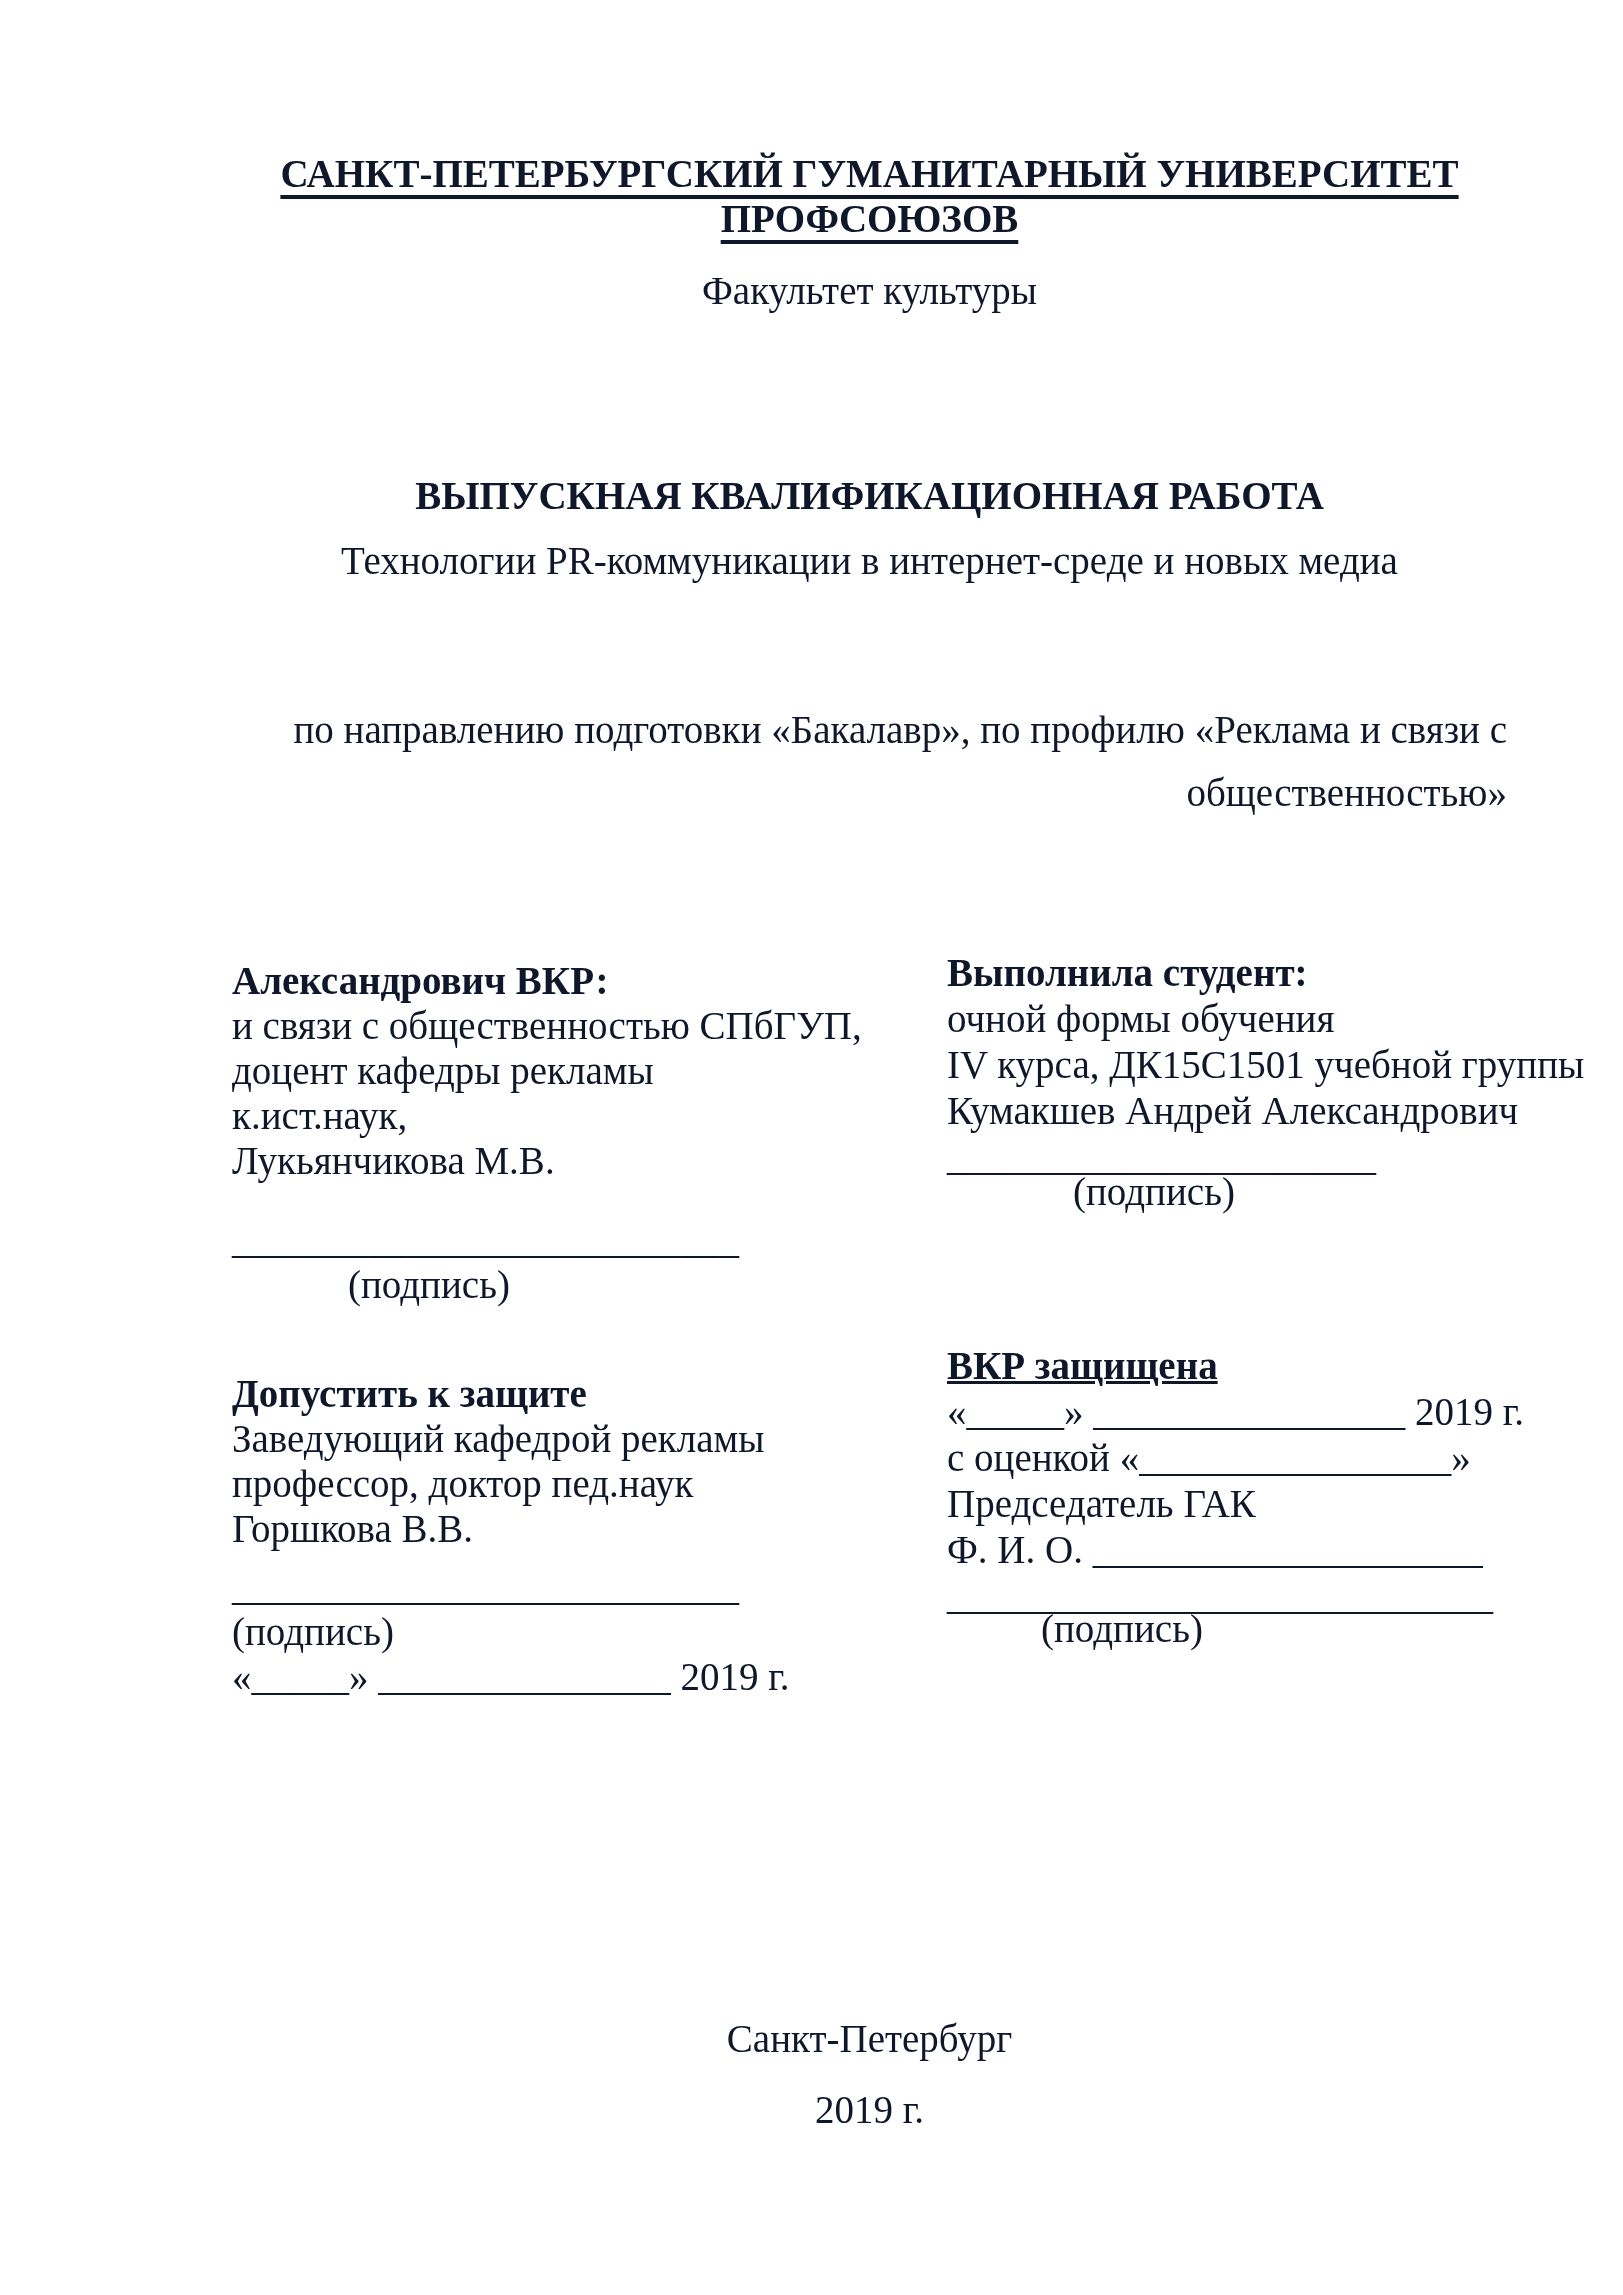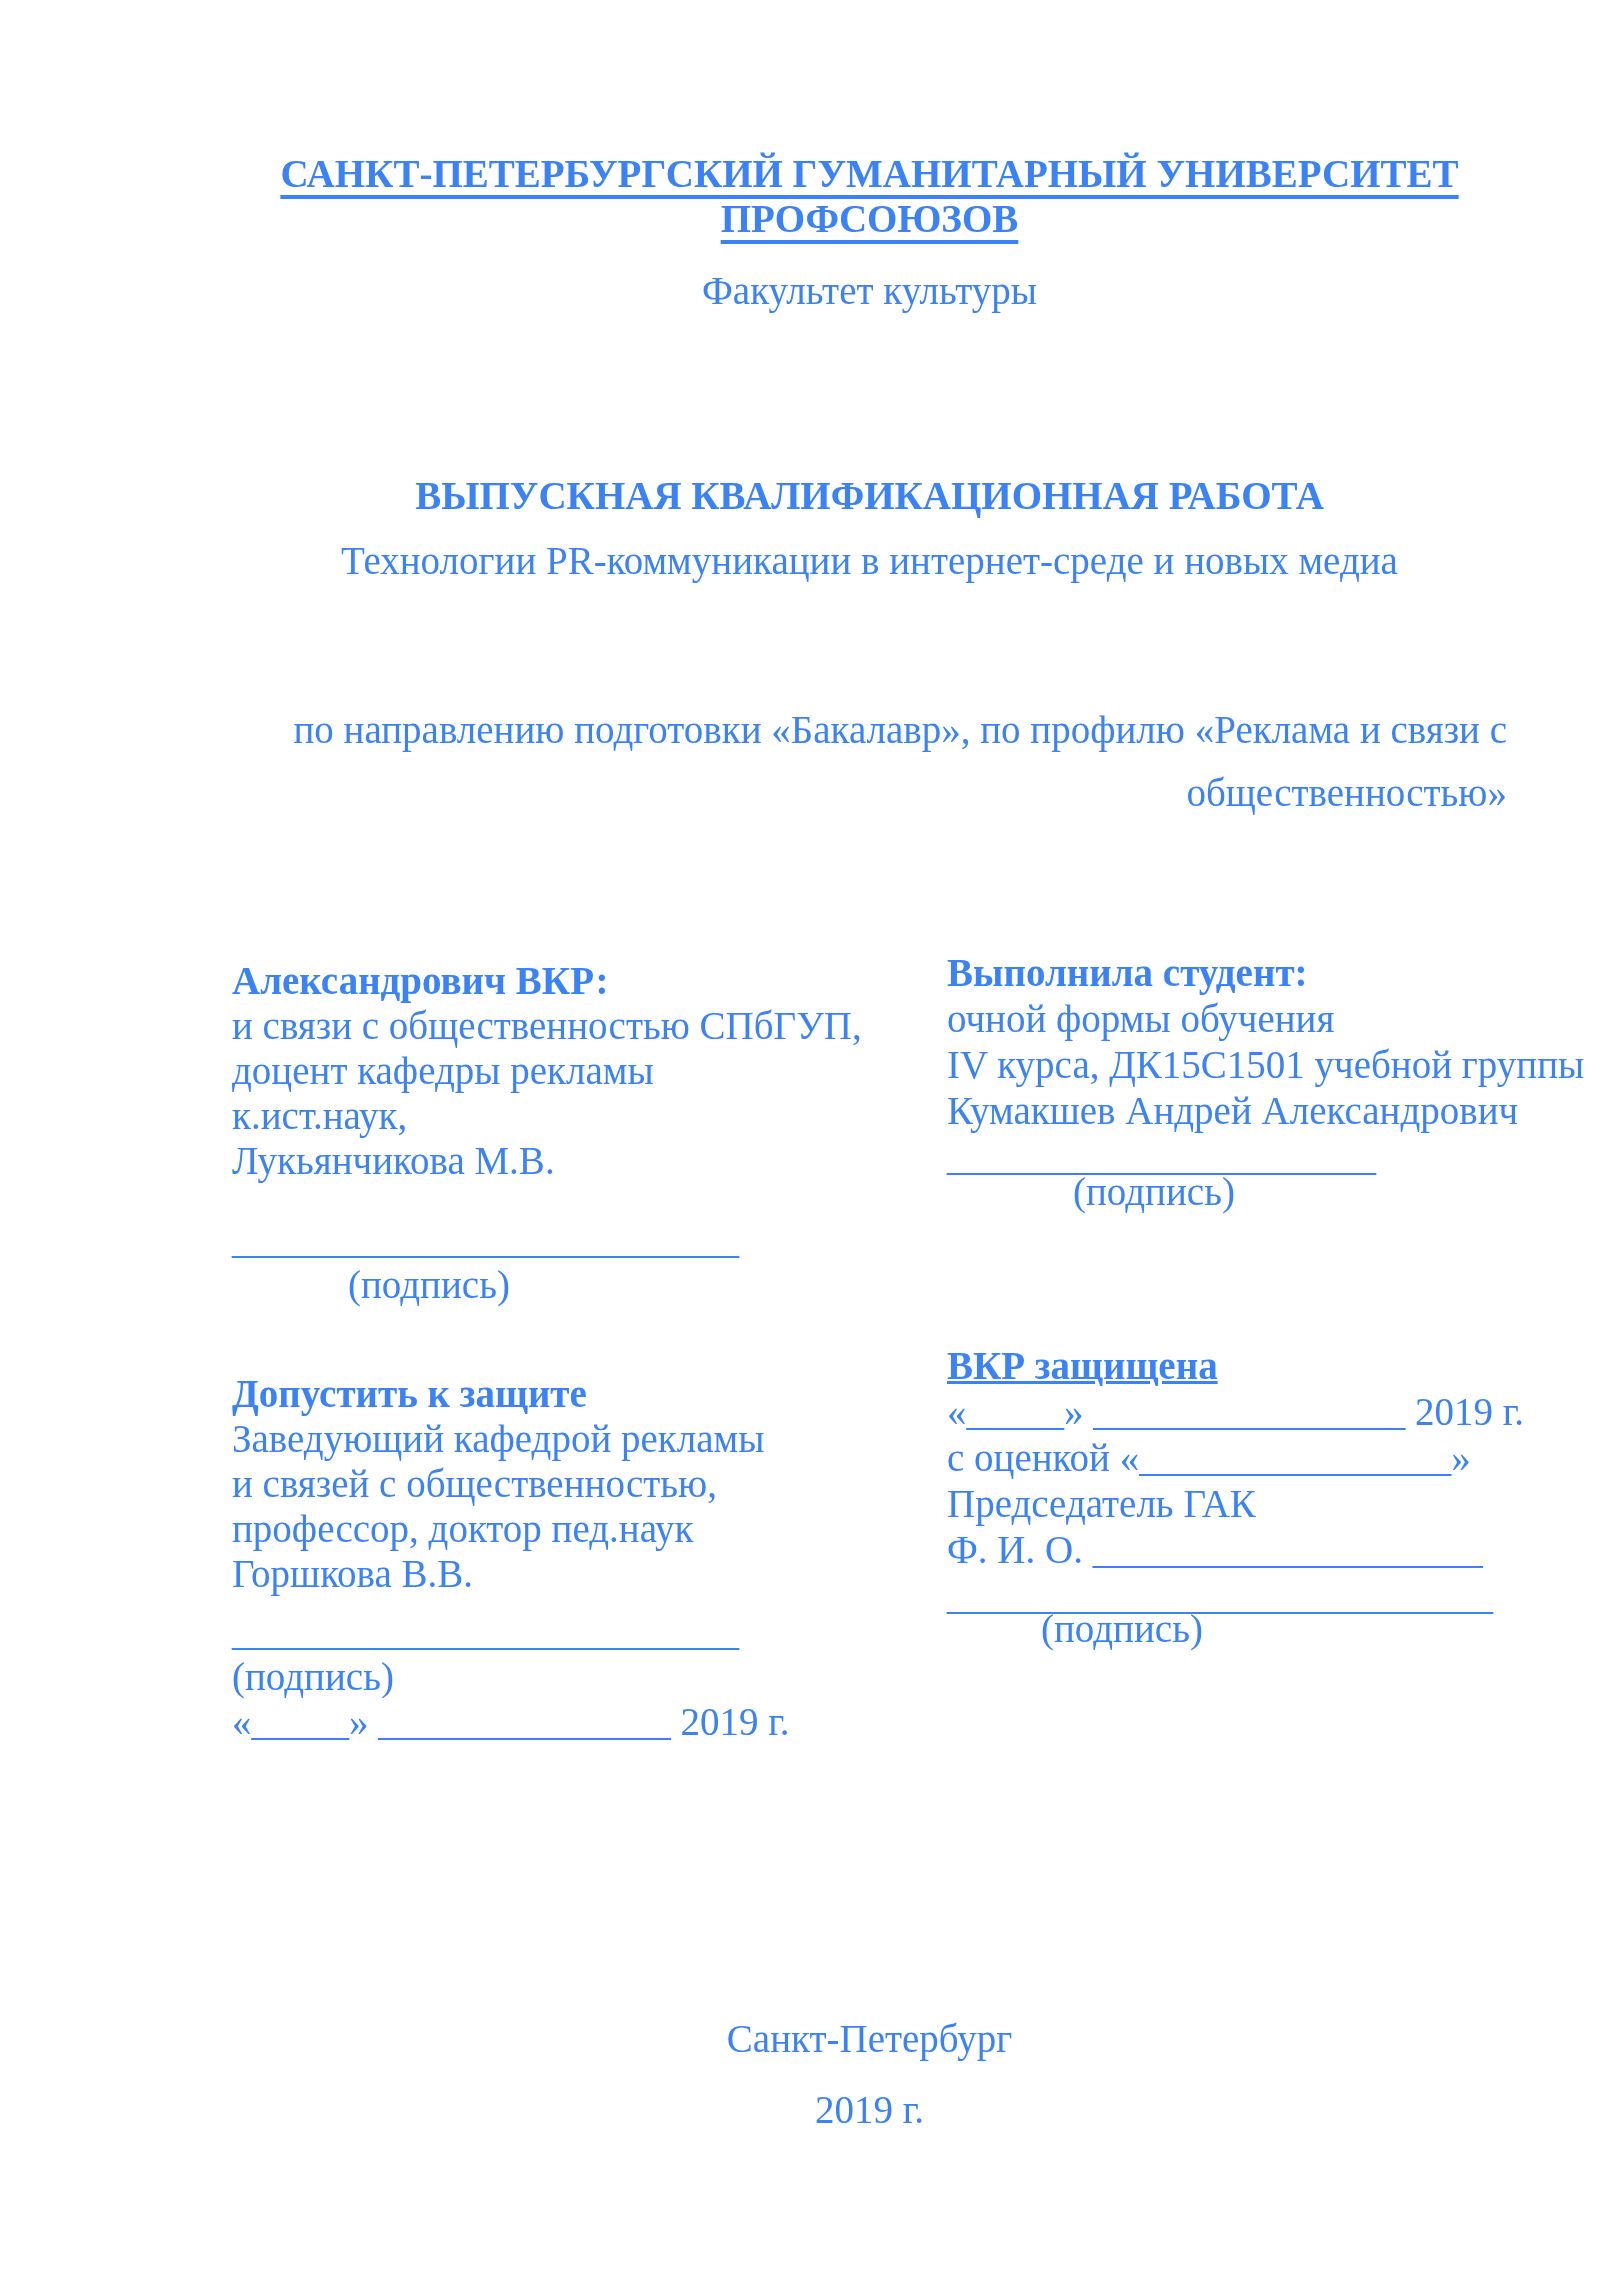--- a/index.html
+++ b/index.html
@@ -1,20 +1,20 @@
 <!DOCTYPE html>
 <html style="font-size:12.6px"><head>
 <meta charset="utf-8">
 <style>
   html,body { margin:0; padding:0; background:#ffffff; }
   .page {
     position:relative;
     width:1623px; height:2295px;
     background:#ffffff;
-    color:#3b82f6;
+    color:#0f172a;
     font-family:"Liberation Serif","DejaVu Serif",serif;
     font-size:39px;
     overflow:hidden;
   }
   .abs { position:absolute; left:232px; right:116px; }
   .bold { font-weight:bold; }
   .nowrap { white-space:nowrap; }
 
   #title { top:151px; line-height:45px; font-weight:bold; text-align:center; }
   #title .u {
@@ -70,21 +70,20 @@
     <div class="ln bold">Александрович ВКР:</div>
     <div class="ln">и связи с общественностью СПбГУП,</div>
     <div class="ln">доцент кафедры рекламы</div>
     <div class="ln">к.ист.наук,</div>
     <div class="ln">Лукьянчикова М.В.</div>
     <div class="ln sig-1">__________________________</div>
     <div class="ln cap-1">(подпись)</div>
 
     <div class="ln bold head-2">Допустить к защите</div>
     <div class="ln">Заведующий кафедрой рекламы</div>
-    <div class="ln">и связей с общественностью,</div>
     <div class="ln">профессор, доктор пед.наук</div>
     <div class="ln">Горшкова В.В.</div>
     <div class="ln sig-2">__________________________</div>
     <div class="ln">(подпись)</div>
     <div class="ln date-1">«_____» _______________ 2019 г.</div>
   </div>
 
   <div id="col-right">
     <div class="ln bold">Выполнила студент:</div>
     <div class="ln">очной формы обучения</div>

